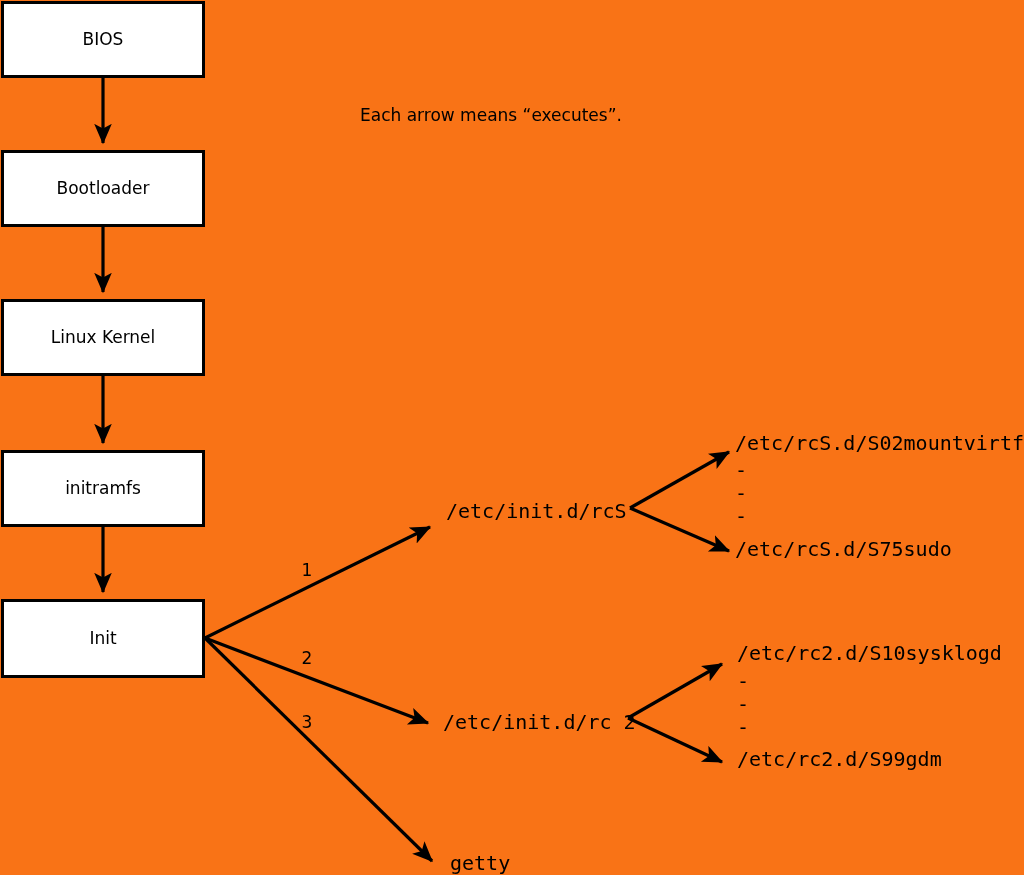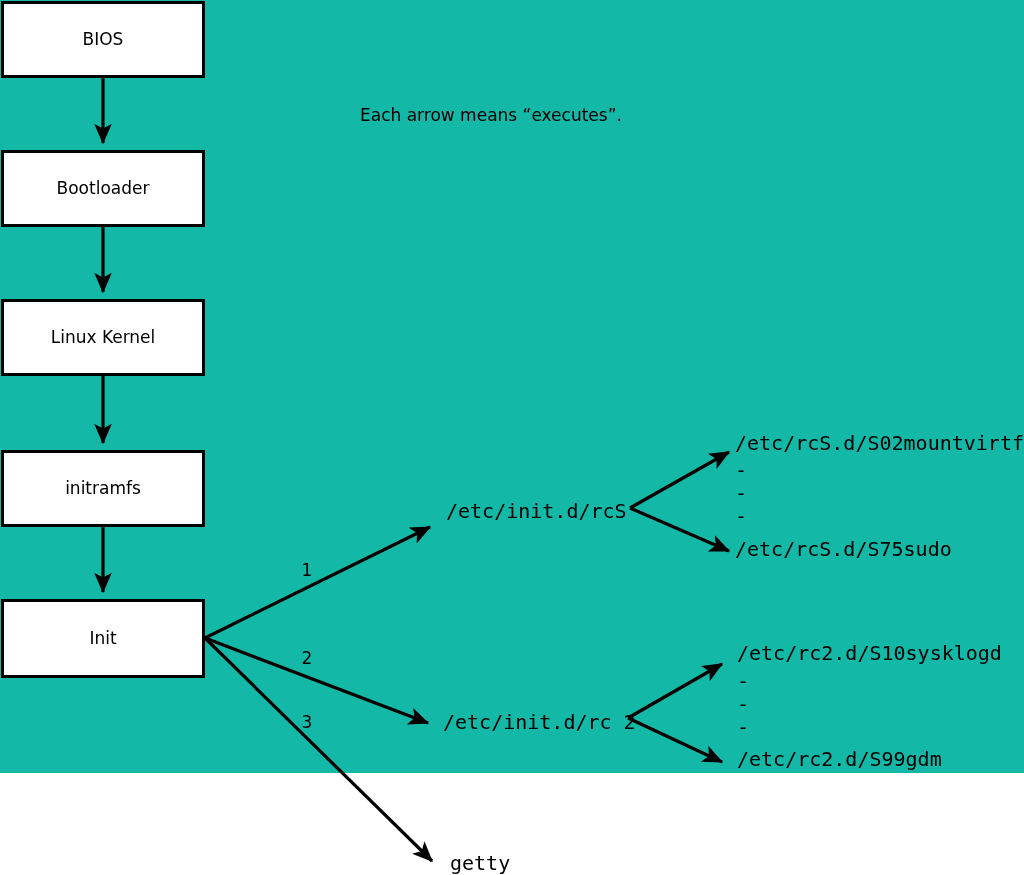--- a/index.html
+++ b/index.html
@@ -10,22 +10,22 @@
   }
   body {
     width: 1024px;
     height: 875px;
     overflow: hidden;
     font-family: "DejaVu Sans", sans-serif;
   }
   #diagram-root {
     position: relative;
     width: 1024px;
-    height: 773px;
-    background: #14b8a6;
+    height: 875px;
+    background: #f97316;
   }
   svg#boot-diagram {
     display: block;
     width: 1024px;
     height: 875px;
   }
   .box-rect {
     fill: #ffffff;
     stroke: #000000;
     stroke-width: 3;

